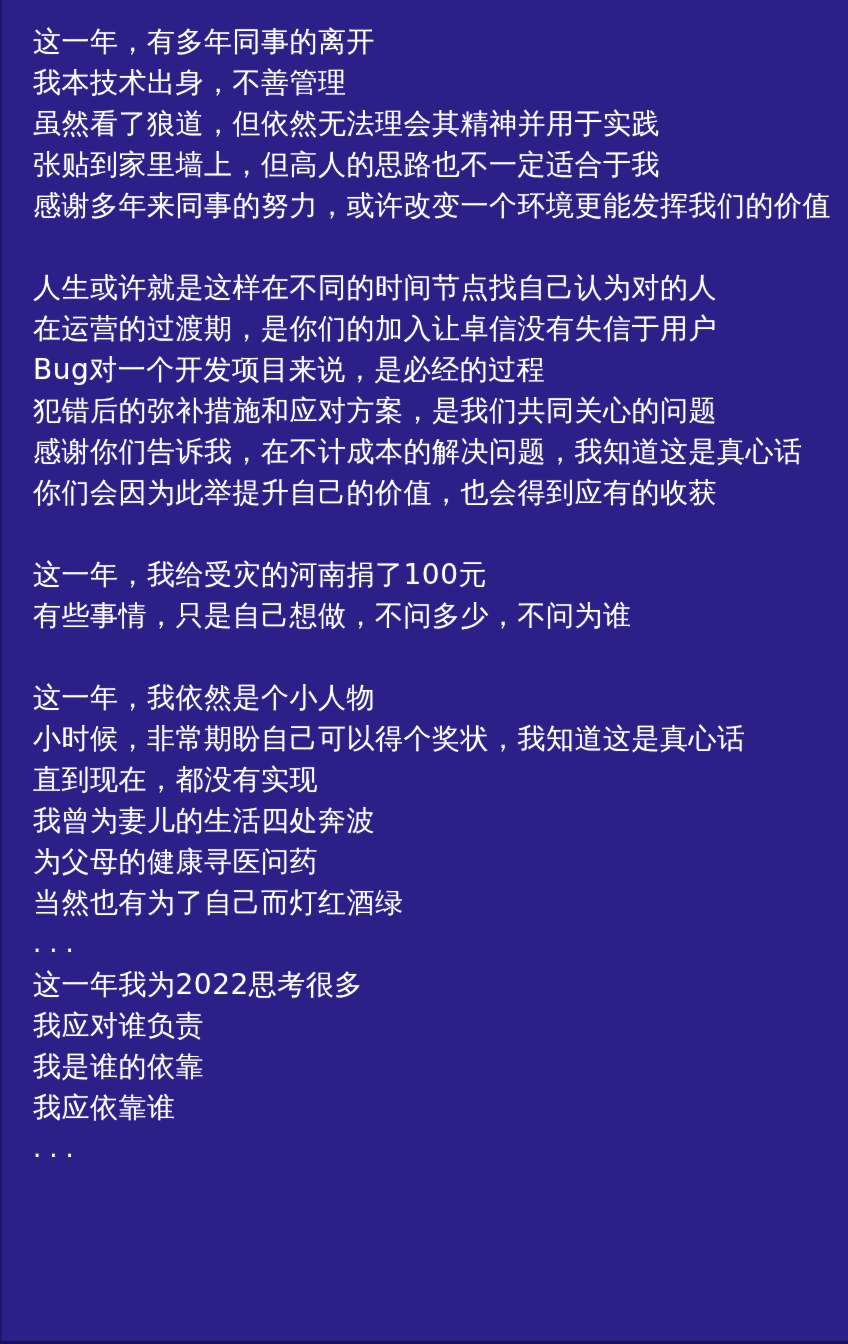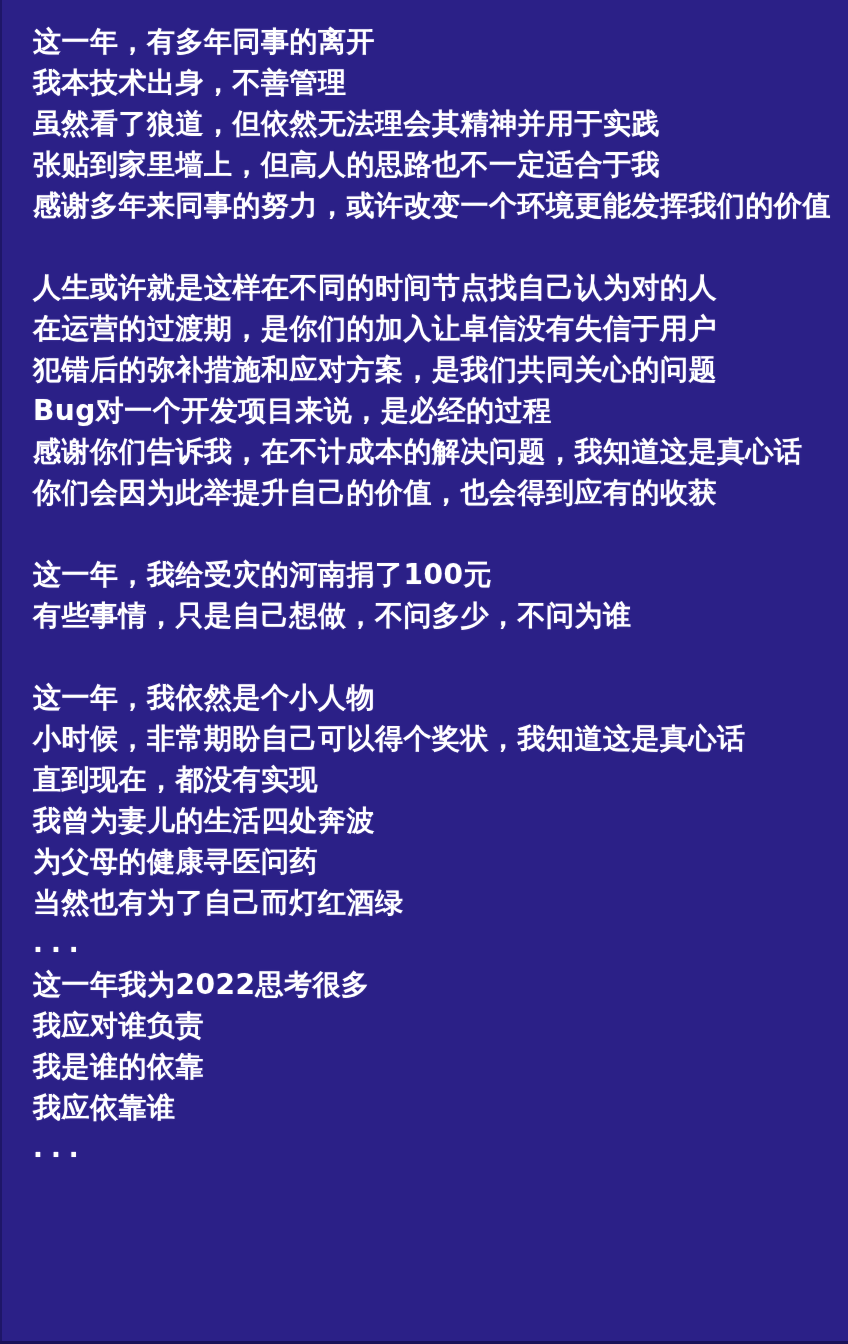--- a/index.html
+++ b/index.html
@@ -18,21 +18,21 @@
     inset: 0;
     width: 848px;
     height: 1344px;
   }
   .doc {
     position: absolute;
     top: 0;
     left: 0;
     right: 0;
     padding: 21px 18px 0 33px;
-    font-weight: bold;
+    font-weight: normal;
     font-size: 28px;
     line-height: 41px;
     text-shadow: 0 0 2px rgba(190, 170, 255, 0.35);
   }
   .section { margin: 0; }
   .section + .section { margin-top: 41px; }
   .line {
     margin: 0;
     padding: 0;
     white-space: nowrap;
@@ -65,22 +65,22 @@
       <div class="section">
         <p class="line">这一年，有多年同事的离开</p>
         <p class="line">我本技术出身，不善管理</p>
         <p class="line">虽然看了狼道，但依然无法理会其精神并用于实践</p>
         <p class="line">张贴到家里墙上，但高人的思路也不一定适合于我</p>
         <p class="line">感谢多年来同事的努力，或许改变一个环境更能发挥我们的价值</p>
       </div>
       <div class="section">
         <p class="line">人生或许就是这样在不同的时间节点找自己认为对的人</p>
         <p class="line">在运营的过渡期，是你们的加入让卓信没有失信于用户</p>
+        <p class="line">Bug对一个开发项目来说，是必经的过程</p>
         <p class="line">犯错后的弥补措施和应对方案，是我们共同关心的问题</p>
-        <p class="line">Bug对一个开发项目来说，是必经的过程</p>
         <p class="line">感谢你们告诉我，在不计成本的解决问题，我知道这是真心话</p>
         <p class="line">你们会因为此举提升自己的价值，也会得到应有的收获</p>
       </div>
       <div class="section">
         <p class="line">这一年，我给受灾的河南捐了100元</p>
         <p class="line">有些事情，只是自己想做，不问多少，不问为谁</p>
       </div>
       <div class="section">
         <p class="line">这一年，我依然是个小人物</p>
         <p class="line">小时候，非常期盼自己可以得个奖状，我知道这是真心话</p>

